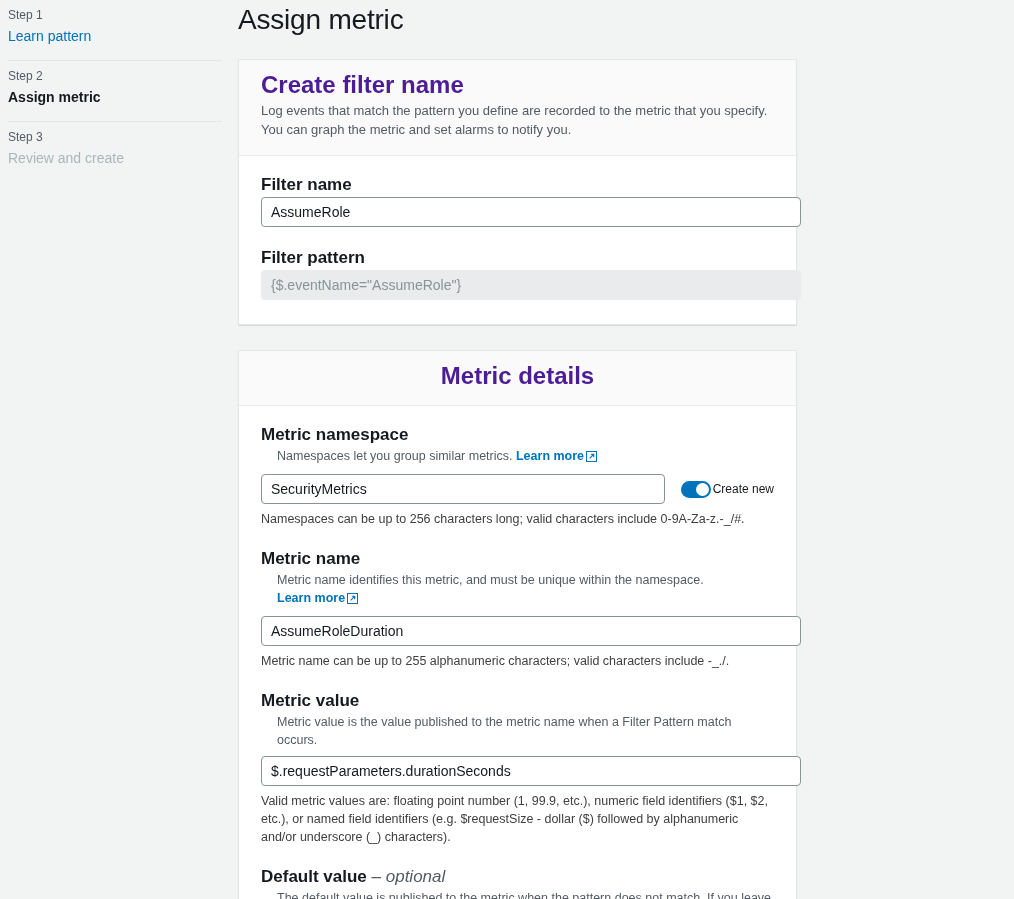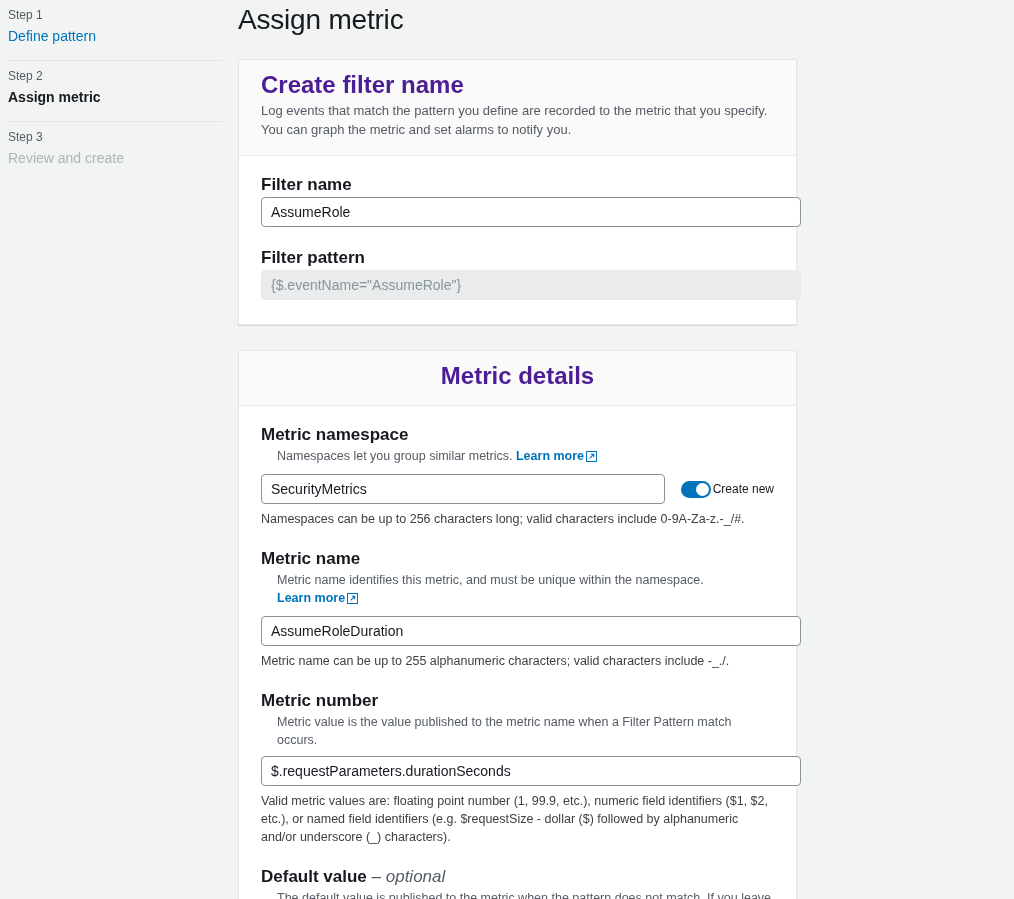--- a/index.html
+++ b/index.html
@@ -179,21 +179,21 @@
 </head>
 <body>
 
 <div class="page">
 
   <aside class="sidebar">
 
     <div class="wiz-step">
       <div class="wiz-step-inner">
         <div class="step-num">Step 1</div>
-        <div class="step-title link">Define pattern</div>
+        <div class="step-title link">Learn pattern</div>
       </div>
     </div>
     <div class="wiz-divider"></div>
 
     <div class="wiz-step">
       <div class="wiz-step-inner">
         <div class="step-num">Step 2</div>
         <div class="step-title current">Assign metric</div>
       </div>
     </div>
@@ -266,21 +266,21 @@
             <a class="learn-more"><span>Learn more</span><span class="ext-icon"><svg width="11" height="11" viewBox="0 0 12 12">
                     <rect x="0.5" y="0.5" width="11" height="11" fill="none" stroke="#0073bb" stroke-width="1.2"></rect>
                     <path d="M4 8 L8.2 3.8 M5.3 3.6 L8.4 3.6 L8.4 6.7" fill="none" stroke="#0073bb" stroke-width="1.2"></path>
                   </svg></span></a>
           </div>
           <input class="input" type="text" value="AssumeRoleDuration" style="">
           <p class="field-hint">Metric name can be up to 255 alphanumeric characters; valid characters include -_./.</p>
         </div>
 
         <div class="field">
-          <div class="field-label">Metric number</div>
+          <div class="field-label">Metric value</div>
           <div class="field-desc">Metric value is the value published to the metric name when a Filter Pattern match occurs.</div>
           <input class="input" type="text" value="$.requestParameters.durationSeconds" style="">
           <p class="field-hint">Valid metric values are: floating point number (1, 99.9, etc.), numeric field identifiers ($1, $2, etc.), or named field identifiers (e.g. $requestSize - dollar ($) followed by alphanumeric and/or underscore (_) characters).</p>
         </div>
 
         <div class="field">
           <div class="field-label"><span>Default value</span>
             <span class="optional">– optional</span>
           </div>
           <div class="field-desc">

